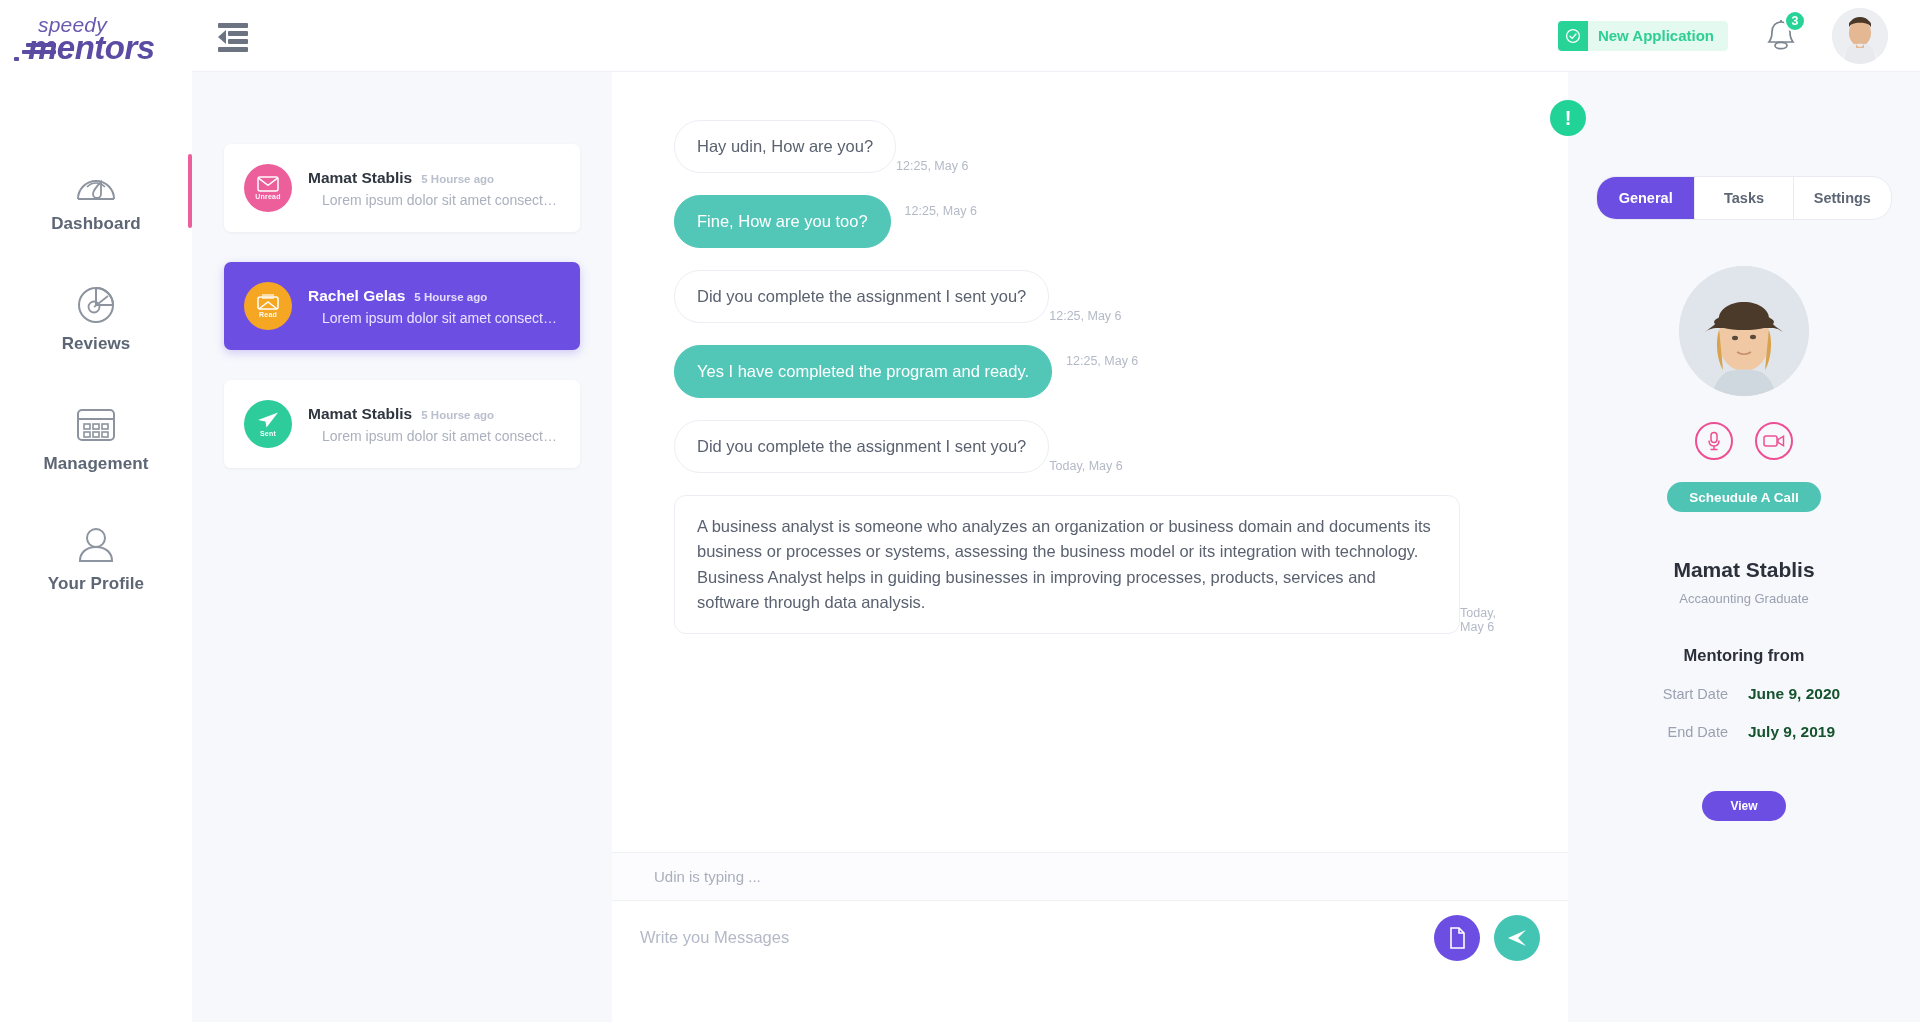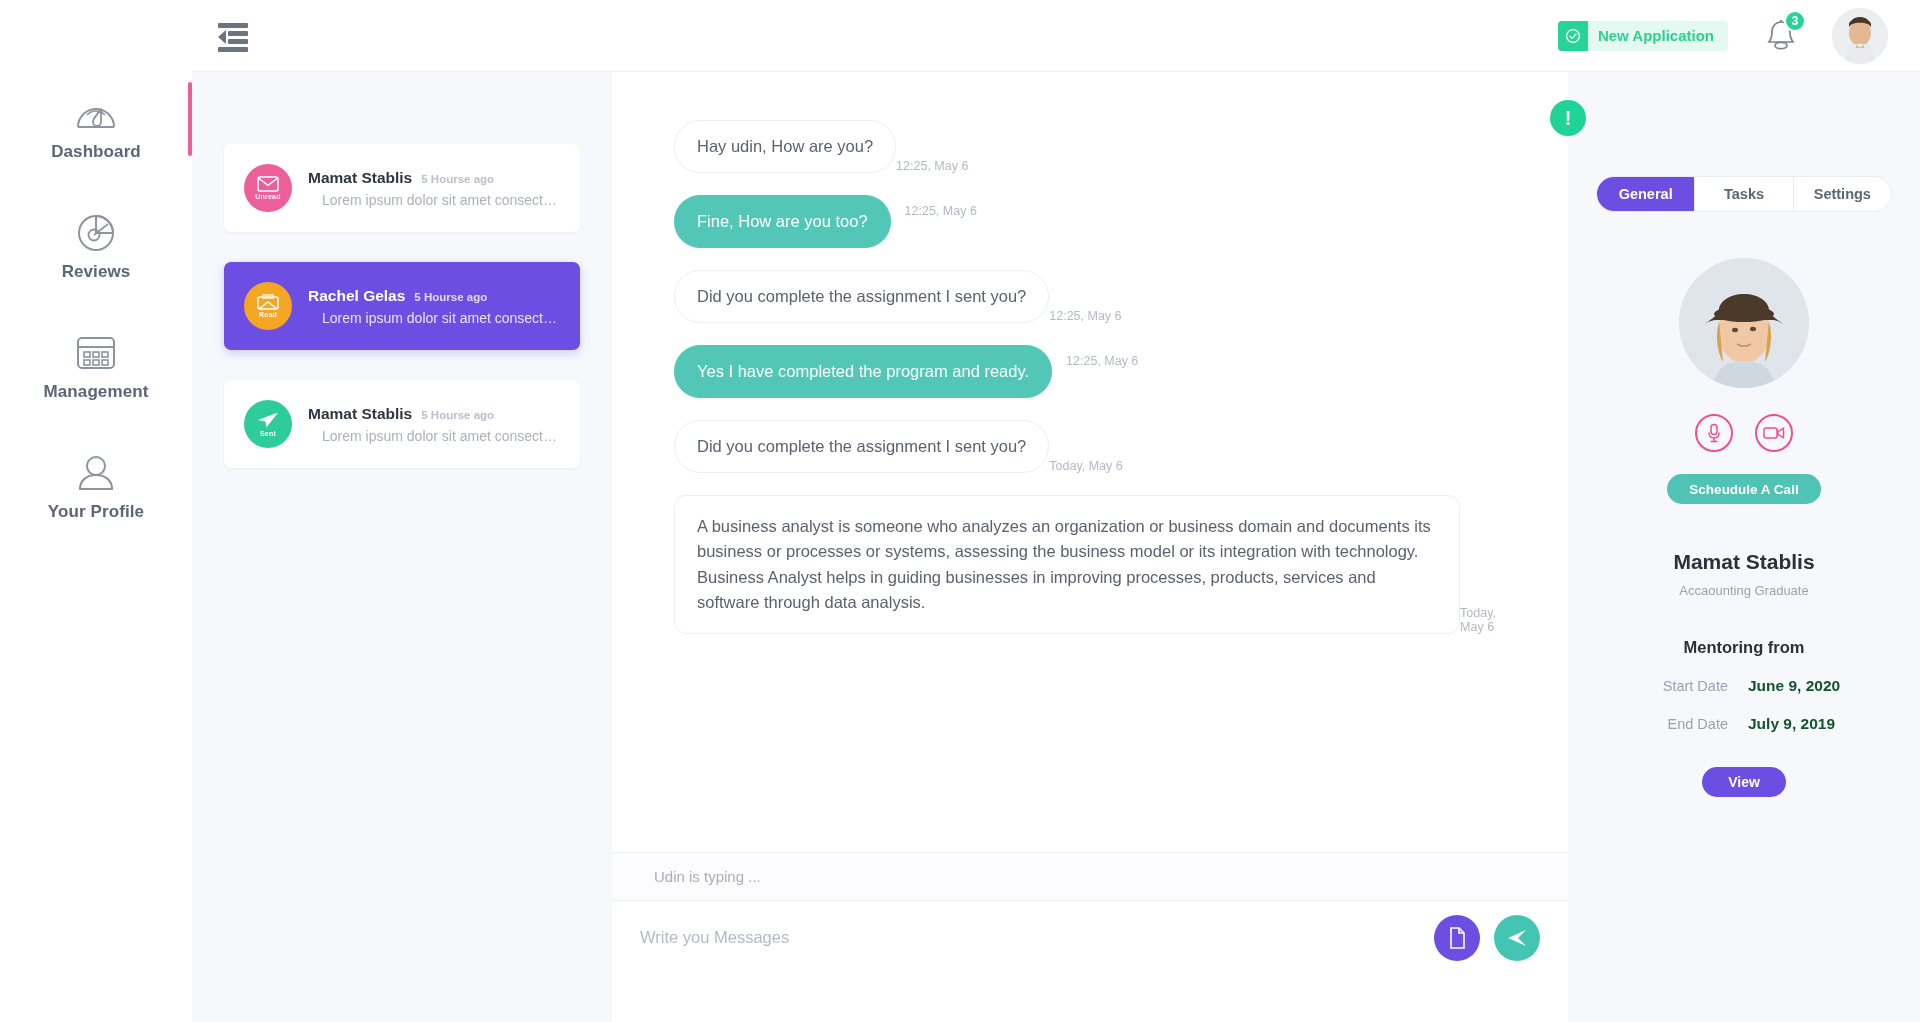--- a/index.html
+++ b/index.html
@@ -254,21 +254,21 @@
   
   .detail-col {
     width: 352px; flex: 0 0 352px;
     background: #f7f8fc;
     padding: 104px 28px 0 28px;
     text-align: center;
   }
   .tabs {
     display: flex; background: #fff;
     border-radius: 20px; overflow: hidden;
-    height: 36px; border: 1px solid #e9ebf2;
+    height: 44px; border: 1px solid #e9ebf2;
     margin-bottom: 46px;
   }
   .tab {
     flex: 1; display: flex; align-items: center; justify-content: center;
     font-size: 14.5px; font-weight: 700; color: #5d6674;
     cursor: pointer; border-right: 1px solid #e9ebf2;
   }
   .tab:last-child { border-right: none; }
   .tab.active { background: #6c4ee3; color: #fff; }
 
@@ -303,33 +303,44 @@
   .det-row {
     display: flex; align-items: baseline; justify-content: center;
     gap: 20px; margin-top: 20px;
   }
   .det-key {
     font-size: 14.5px; color: #9aa1b0;
     width: 96px; text-align: right;
   }
   .det-val { font-size: 15.5px; font-weight: 700; color: #14532d; text-align: left; width: 108px; }
   .view-btn {
-    margin-top: 34px; width: 84px; height: 30px;
+    margin-top: 50px; width: 84px; height: 30px;
     border-radius: 15px; background: #6c4ee3; color: #fff;
     border: none; font-family: "Liberation Sans", sans-serif;
-    font-size: 14px; font-weight: 700; cursor: pointer;
+    font-size: 12px; font-weight: 700; cursor: pointer;
   }
   svg { display: block; }
 </style>
 </head>
 <body>
 
 <div id="app">
 
   <aside class="sidebar">
+    <div class="logo-wrap">
+      <div class="logo">
+        <div class="logo-dashes">
+          <i></i>
+            <i></i>
+            <i></i>
+        </div>
+        <span class="logo-speedy">speedy</span>
+        <span class="logo-mentors">mentors</span>
+      </div>
+    </div>
 
     <nav class="nav">
       <a class="nav-item active">
         <span class="nav-indicator"></span>
         <span class="nav-icon">
           <svg width="44" height="40" viewBox="0 0 44 40">
             <path d="M4 34 A18 18 0 0 1 40 34" fill="none" stroke="#8d949f" stroke-width="2"></path>
             <path d="M4 34 L40 34" stroke="#8d949f" stroke-width="2"></path>
             <path d="M13 22 A12 12 0 0 1 31 22" fill="none" stroke="#8d949f" stroke-width="1.6"></path>
             <path d="M27 17 C27 17 19 25 19 29 a4 4 0 0 0 8 0 C27 25 27 17 27 17 Z" fill="none" stroke="#8d949f" stroke-width="1.8"></path>

